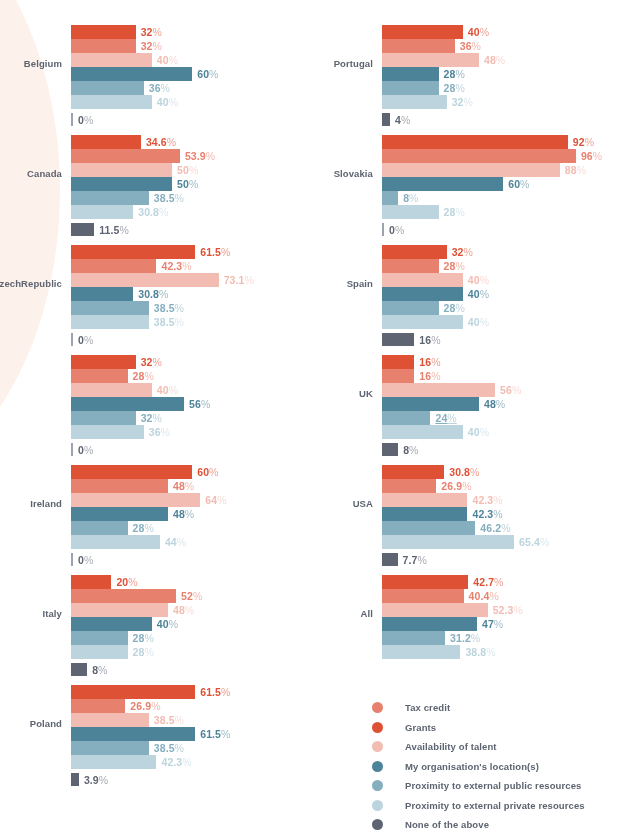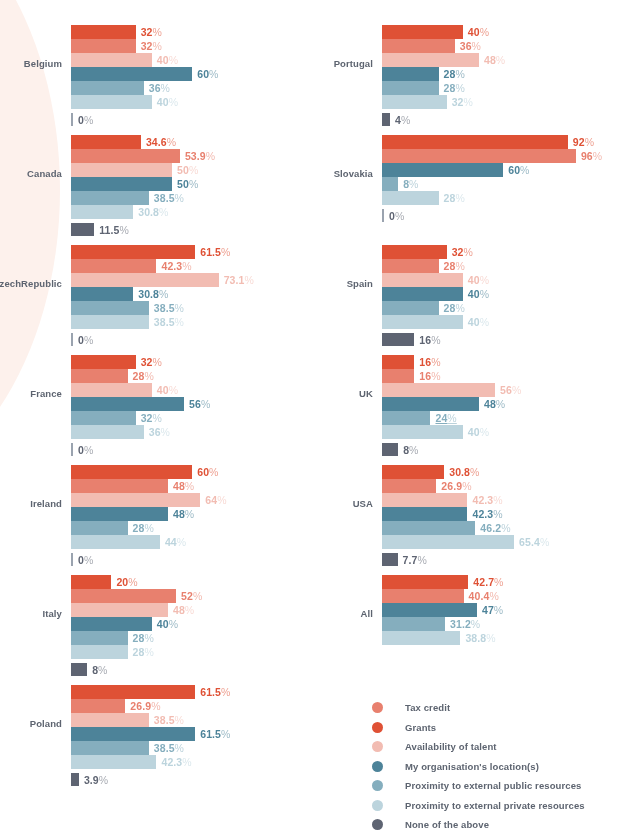--- a/index.html
+++ b/index.html
@@ -187,23 +187,20 @@
           <div class="bar-row"><span class="bar" style="width: 124.23px; background: rgb(223, 81, 53);"></span><span class="bar-value" style="color: rgb(223, 81, 53);"><span>61.5</span><span class="pct">%</span></span></div>
           <div class="bar-row"><span class="bar" style="width: 85.446px; background: rgb(232, 128, 110);"></span><span class="bar-value" style="color: rgb(232, 128, 110);"><span>42.3</span><span class="pct">%</span></span></div>
           <div class="bar-row"><span class="bar" style="width: 147.662px; background: rgb(242, 188, 178);"></span><span class="bar-value" style="color: rgb(242, 188, 178);"><span>73.1</span><span class="pct">%</span></span></div>
           <div class="bar-row"><span class="bar" style="width: 62.216px; background: rgb(77, 131, 153);"></span><span class="bar-value" style="color: rgb(77, 131, 153);"><span>30.8</span><span class="pct">%</span></span></div>
           <div class="bar-row"><span class="bar" style="width: 77.77px; background: rgb(133, 174, 190);"></span><span class="bar-value" style="color: rgb(133, 174, 190);"><span>38.5</span><span class="pct">%</span></span></div>
           <div class="bar-row"><span class="bar" style="width: 77.77px; background: rgb(188, 212, 221);"></span><span class="bar-value" style="color: rgb(188, 212, 221);"><span>38.5</span><span class="pct">%</span></span></div>
           <div class="bar-row none-row"><span class="bar-zero"></span><span class="bar-value" style="color: rgb(94, 100, 114);"><span>0</span><span class="pct">%</span></span></div>
         </div>
       </div>
       <div class="panel" style="top: 342px;">
-        <div class="panel-label">
-          <div>France</div>
-        </div>
         <div class="bars">
           <div class="bar-row"><span class="bar" style="width: 64.64px; background: rgb(223, 81, 53);"></span><span class="bar-value" style="color: rgb(223, 81, 53);"><span>32</span><span class="pct">%</span></span></div>
           <div class="bar-row"><span class="bar" style="width: 56.56px; background: rgb(232, 128, 110);"></span><span class="bar-value" style="color: rgb(232, 128, 110);"><span>28</span><span class="pct">%</span></span></div>
           <div class="bar-row"><span class="bar" style="width: 80.8px; background: rgb(242, 188, 178);"></span><span class="bar-value" style="color: rgb(242, 188, 178);"><span>40</span><span class="pct">%</span></span></div>
           <div class="bar-row"><span class="bar" style="width: 113.12px; background: rgb(77, 131, 153);"></span><span class="bar-value" style="color: rgb(77, 131, 153);"><span>56</span><span class="pct">%</span></span></div>
           <div class="bar-row"><span class="bar" style="width: 64.64px; background: rgb(133, 174, 190);"></span><span class="bar-value" style="color: rgb(133, 174, 190);"><span>32</span><span class="pct">%</span></span></div>
           <div class="bar-row"><span class="bar" style="width: 72.72px; background: rgb(188, 212, 221);"></span><span class="bar-value" style="color: rgb(188, 212, 221);"><span>36</span><span class="pct">%</span></span></div>
           <div class="bar-row none-row"><span class="bar-zero"></span><span class="bar-value" style="color: rgb(94, 100, 114);"><span>0</span><span class="pct">%</span></span></div>
         </div>
       </div>
@@ -265,20 +262,21 @@
           <div class="bar-row none-row"><span class="bar" style="width: 8.08px; background: rgb(94, 100, 114);"></span><span class="bar-value" style="color: rgb(94, 100, 114);"><span>4</span><span class="pct">%</span></span></div>
         </div>
       </div>
       <div class="panel" style="top: 122px;">
         <div class="panel-label">
           <div>Slovakia</div>
         </div>
         <div class="bars">
           <div class="bar-row"><span class="bar" style="width: 185.84px; background: rgb(223, 81, 53);"></span><span class="bar-value" style="color: rgb(223, 81, 53);"><span>92</span><span class="pct">%</span></span></div>
           <div class="bar-row"><span class="bar" style="width: 193.92px; background: rgb(232, 128, 110);"></span><span class="bar-value" style="color: rgb(232, 128, 110);"><span>96</span><span class="pct">%</span></span></div>
+          <div class="bar-row"><span class="bar" style="width: 177.76px; background: rgb(242, 188, 178);"></span><span class="bar-value" style="color: rgb(242, 188, 178);"><span>88</span><span class="pct">%</span></span></div>
           <div class="bar-row"><span class="bar" style="width: 121.2px; background: rgb(77, 131, 153);"></span><span class="bar-value" style="color: rgb(77, 131, 153);"><span>60</span><span class="pct">%</span></span></div>
           <div class="bar-row"><span class="bar" style="width: 16.16px; background: rgb(133, 174, 190);"></span><span class="bar-value" style="color: rgb(133, 174, 190);"><span>8</span><span class="pct">%</span></span></div>
           <div class="bar-row"><span class="bar" style="width: 56.56px; background: rgb(188, 212, 221);"></span><span class="bar-value" style="color: rgb(188, 212, 221);"><span>28</span><span class="pct">%</span></span></div>
           <div class="bar-row none-row"><span class="bar-zero"></span><span class="bar-value" style="color: rgb(94, 100, 114);"><span>0</span><span class="pct">%</span></span></div>
         </div>
       </div>
       <div class="panel" style="top: 232px;">
         <div class="panel-label">
           <div>Spain</div>
         </div>
@@ -320,20 +318,21 @@
           <div class="bar-row none-row"><span class="bar" style="width: 15.554px; background: rgb(94, 100, 114);"></span><span class="bar-value" style="color: rgb(94, 100, 114);"><span>7.7</span><span class="pct">%</span></span></div>
         </div>
       </div>
       <div class="panel" style="top: 562px;">
         <div class="panel-label">
           <div>All</div>
         </div>
         <div class="bars">
           <div class="bar-row"><span class="bar" style="width: 86.254px; background: rgb(223, 81, 53);"></span><span class="bar-value" style="color: rgb(223, 81, 53);"><span>42.7</span><span class="pct">%</span></span></div>
           <div class="bar-row"><span class="bar" style="width: 81.608px; background: rgb(232, 128, 110);"></span><span class="bar-value" style="color: rgb(232, 128, 110);"><span>40.4</span><span class="pct">%</span></span></div>
+          <div class="bar-row"><span class="bar" style="width: 105.646px; background: rgb(242, 188, 178);"></span><span class="bar-value" style="color: rgb(242, 188, 178);"><span>52.3</span><span class="pct">%</span></span></div>
           <div class="bar-row"><span class="bar" style="width: 94.94px; background: rgb(77, 131, 153);"></span><span class="bar-value" style="color: rgb(77, 131, 153);"><span>47</span><span class="pct">%</span></span></div>
           <div class="bar-row"><span class="bar" style="width: 63.024px; background: rgb(133, 174, 190);"></span><span class="bar-value" style="color: rgb(133, 174, 190);"><span>31.2</span><span class="pct">%</span></span></div>
           <div class="bar-row"><span class="bar" style="width: 78.376px; background: rgb(188, 212, 221);"></span><span class="bar-value" style="color: rgb(188, 212, 221);"><span>38.8</span><span class="pct">%</span></span></div>
         </div>
       </div>
     </div>
 
   <div id="legend">
       <div class="legend-item">
         <span class="legend-dot" style="background: rgb(232, 128, 110);"></span>

